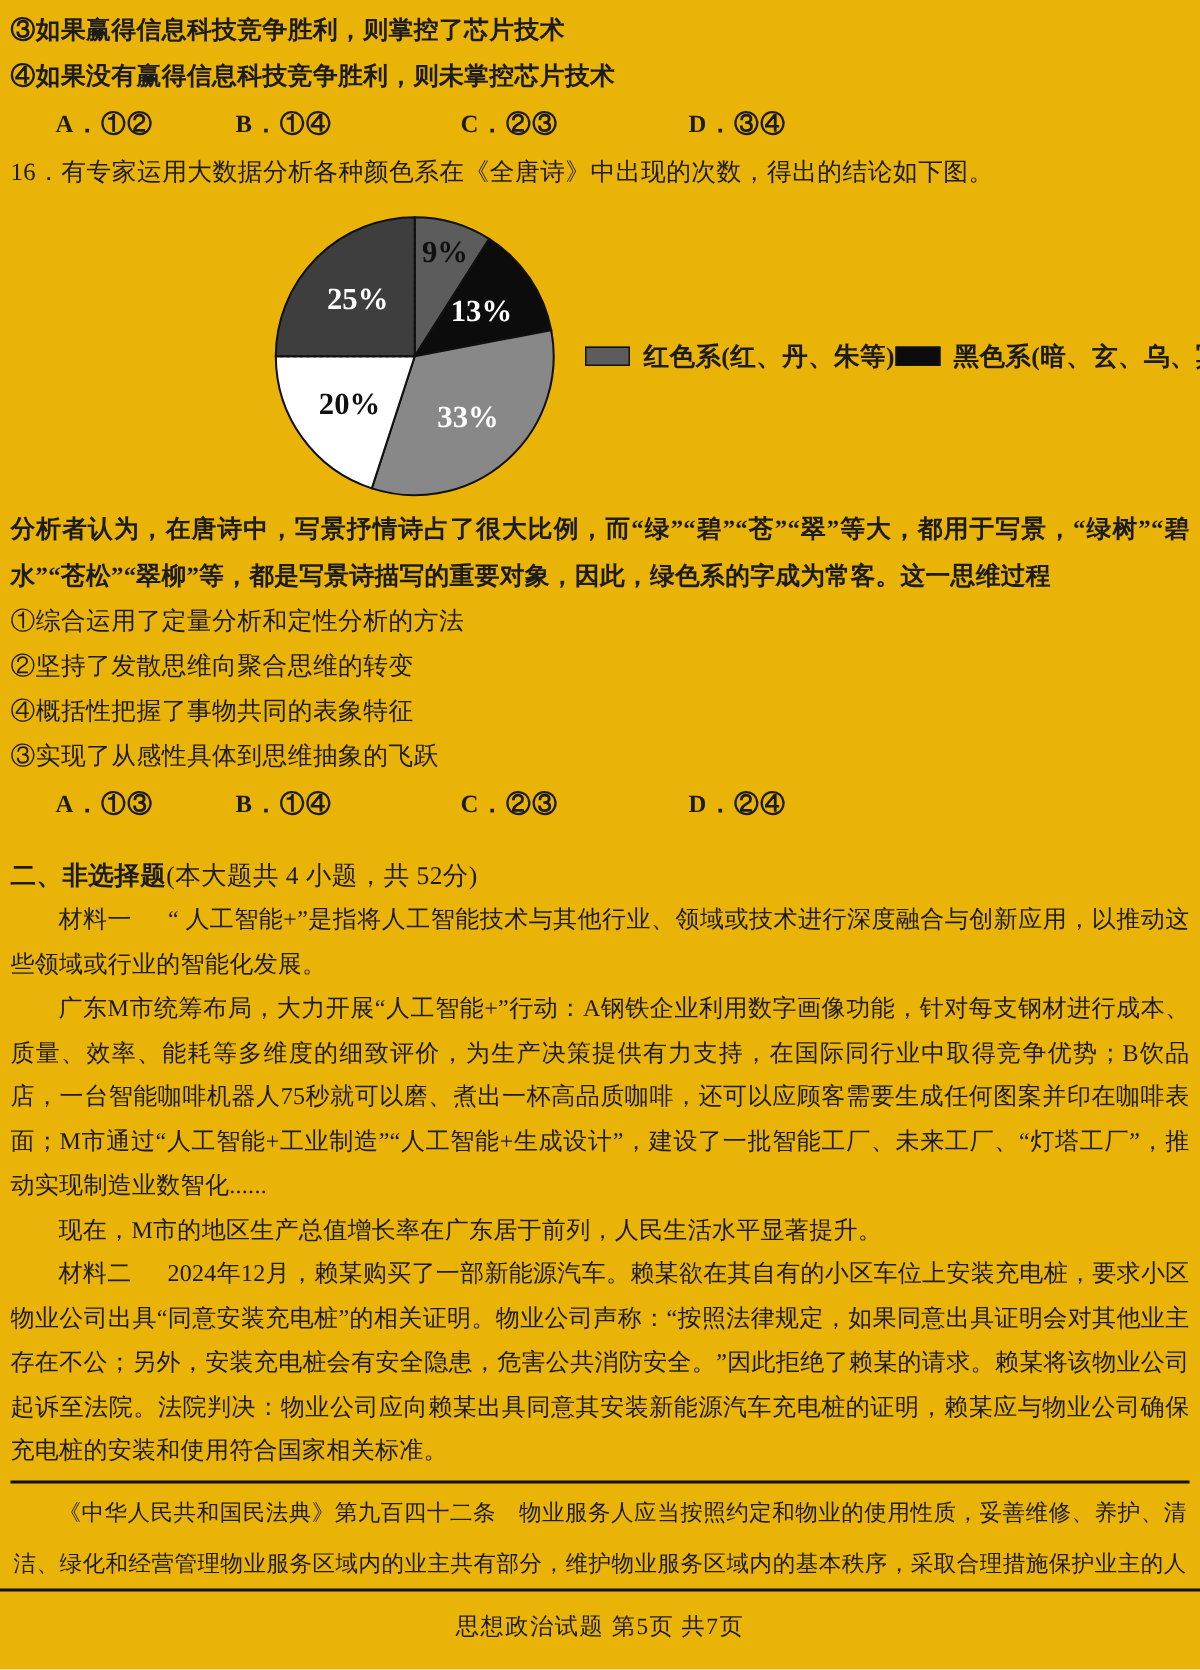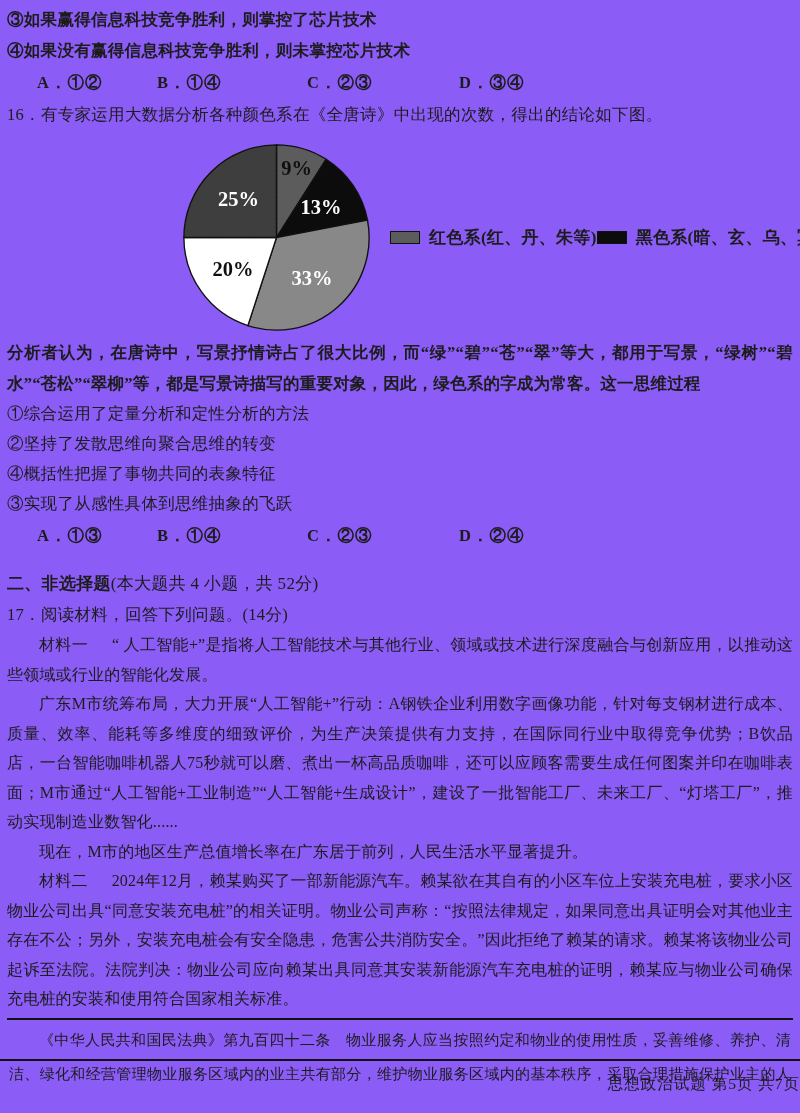--- a/index.html
+++ b/index.html
@@ -1,19 +1,19 @@
 <!DOCTYPE html>
 <html><head>
 <meta charset="utf-8">
 <style>
   html,body{margin:0;padding:0;background:#ffffff;}
   .page{
     position:relative;
     width:800px;height:1113px;
-    background:#8b5cf6;
+    background:#eab308;
     color:#1c1c1c;
     font-family:"Liberation Serif", serif;
     overflow:hidden;
   }
   .content{padding:4px 7px 0 7px;font-size:16.5px;}
   p{margin:0;}
   .stmt{line-height:31px;font-weight:700;letter-spacing:.3px;}
   .stem{line-height:31px;font-weight:400;letter-spacing:.3px;}
   .choices{
     display:grid;
@@ -59,21 +59,21 @@
     text-align:justify;text-indent:2em;
     letter-spacing:.2px;
   }
   
   .footer-rule{
     position:absolute;left:0;right:0;bottom:52px;
     border-top:2.5px solid #111;
   }
   .page-footer{
     position:absolute;left:0;right:0;bottom:18px;
-    text-align:right;font-size:15.5px;letter-spacing:1px;
+    text-align:center;font-size:15.5px;letter-spacing:1px;
   }
 </style>
 </head>
 <body>
 
 <div class="page">
   <div class="content">
 
     <p class="stmt">③如果赢得信息科技竞争胜利，则掌控了芯片技术</p>
     <p class="stmt">④如果没有赢得信息科技竞争胜利，则未掌控芯片技术</p>
@@ -131,21 +131,20 @@
 
     <div class="choices">
       <span>A．①③</span>
       <span>B．①④</span>
       <span>C．②③</span>
       <span>D．②④</span>
     </div>
 
     <p class="section-header"><span class="hb">二、非选择题</span><span class="hr2">(本大题共 4 小题，共 52分)</span></p>
 
-    <p class="q17-stem">17．阅读材料，回答下列问题。(14分)</p>
 
     <p class="material"><span class="mlabel">材料一</span><span>“ 人工智能+”是指将人工智能技术与其他行业、领域或技术进行深度融合与创新应用，以推动这些领域或行业的智能化发展。</span></p>
 
     <p class="material">广东M市统筹布局，大力开展“人工智能+”行动：A钢铁企业利用数字画像功能，针对每支钢材进行成本、质量、效率、能耗等多维度的细致评价，为生产决策提供有力支持，在国际同行业中取得竞争优势；B饮品店，一台智能咖啡机器人75秒就可以磨、煮出一杯高品质咖啡，还可以应顾客需要生成任何图案并印在咖啡表面；M市通过“人工智能+工业制造”“人工智能+生成设计”，建设了一批智能工厂、未来工厂、“灯塔工厂”，推动实现制造业数智化......</p>
 
     <p class="material">现在，M市的地区生产总值增长率在广东居于前列，人民生活水平显著提升。</p>
 
     <p class="material"><span class="mlabel">材料二</span><span>2024年12月，赖某购买了一部新能源汽车。赖某欲在其自有的小区车位上安装充电桩，要求小区物业公司出具“同意安装充电桩”的相关证明。物业公司声称：“按照法律规定，如果同意出具证明会对其他业主存在不公；另外，安装充电桩会有安全隐患，危害公共消防安全。”因此拒绝了赖某的请求。赖某将该物业公司起诉至法院。法院判决：物业公司应向赖某出具同意其安装新能源汽车充电桩的证明，赖某应与物业公司确保充电桩的安装和使用符合国家相关标准。</span></p>
 
     <div class="law-box">

